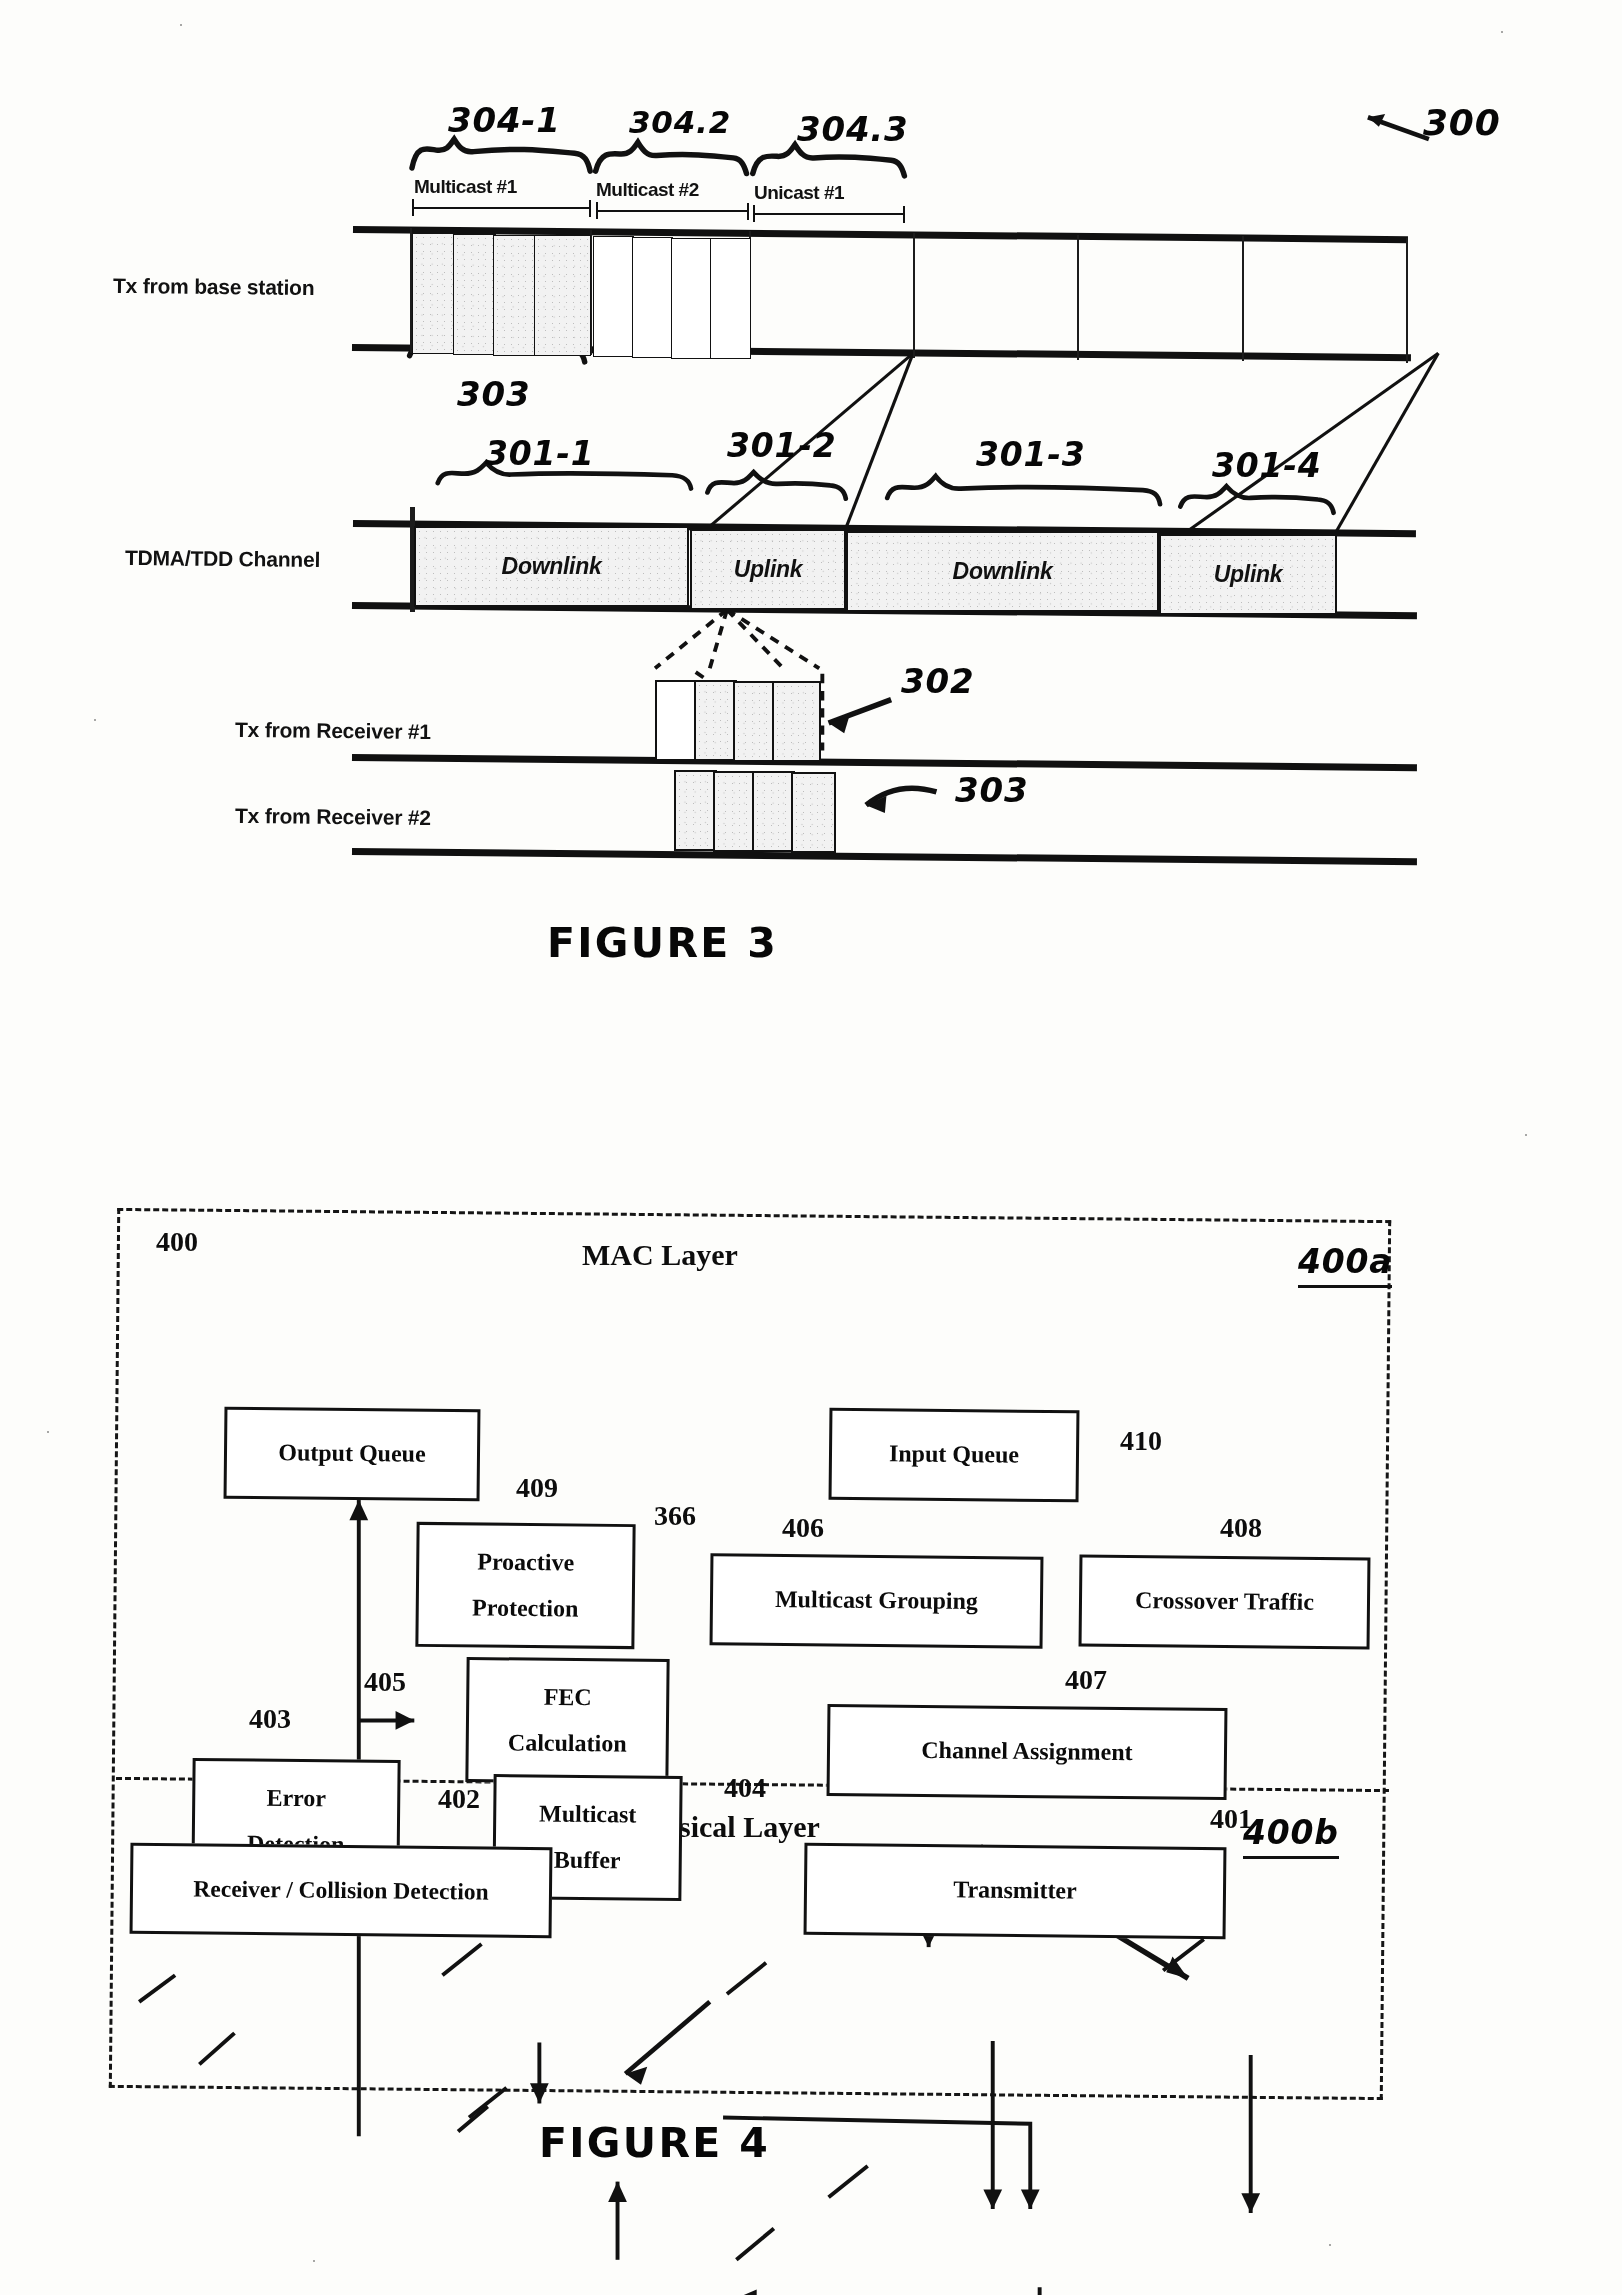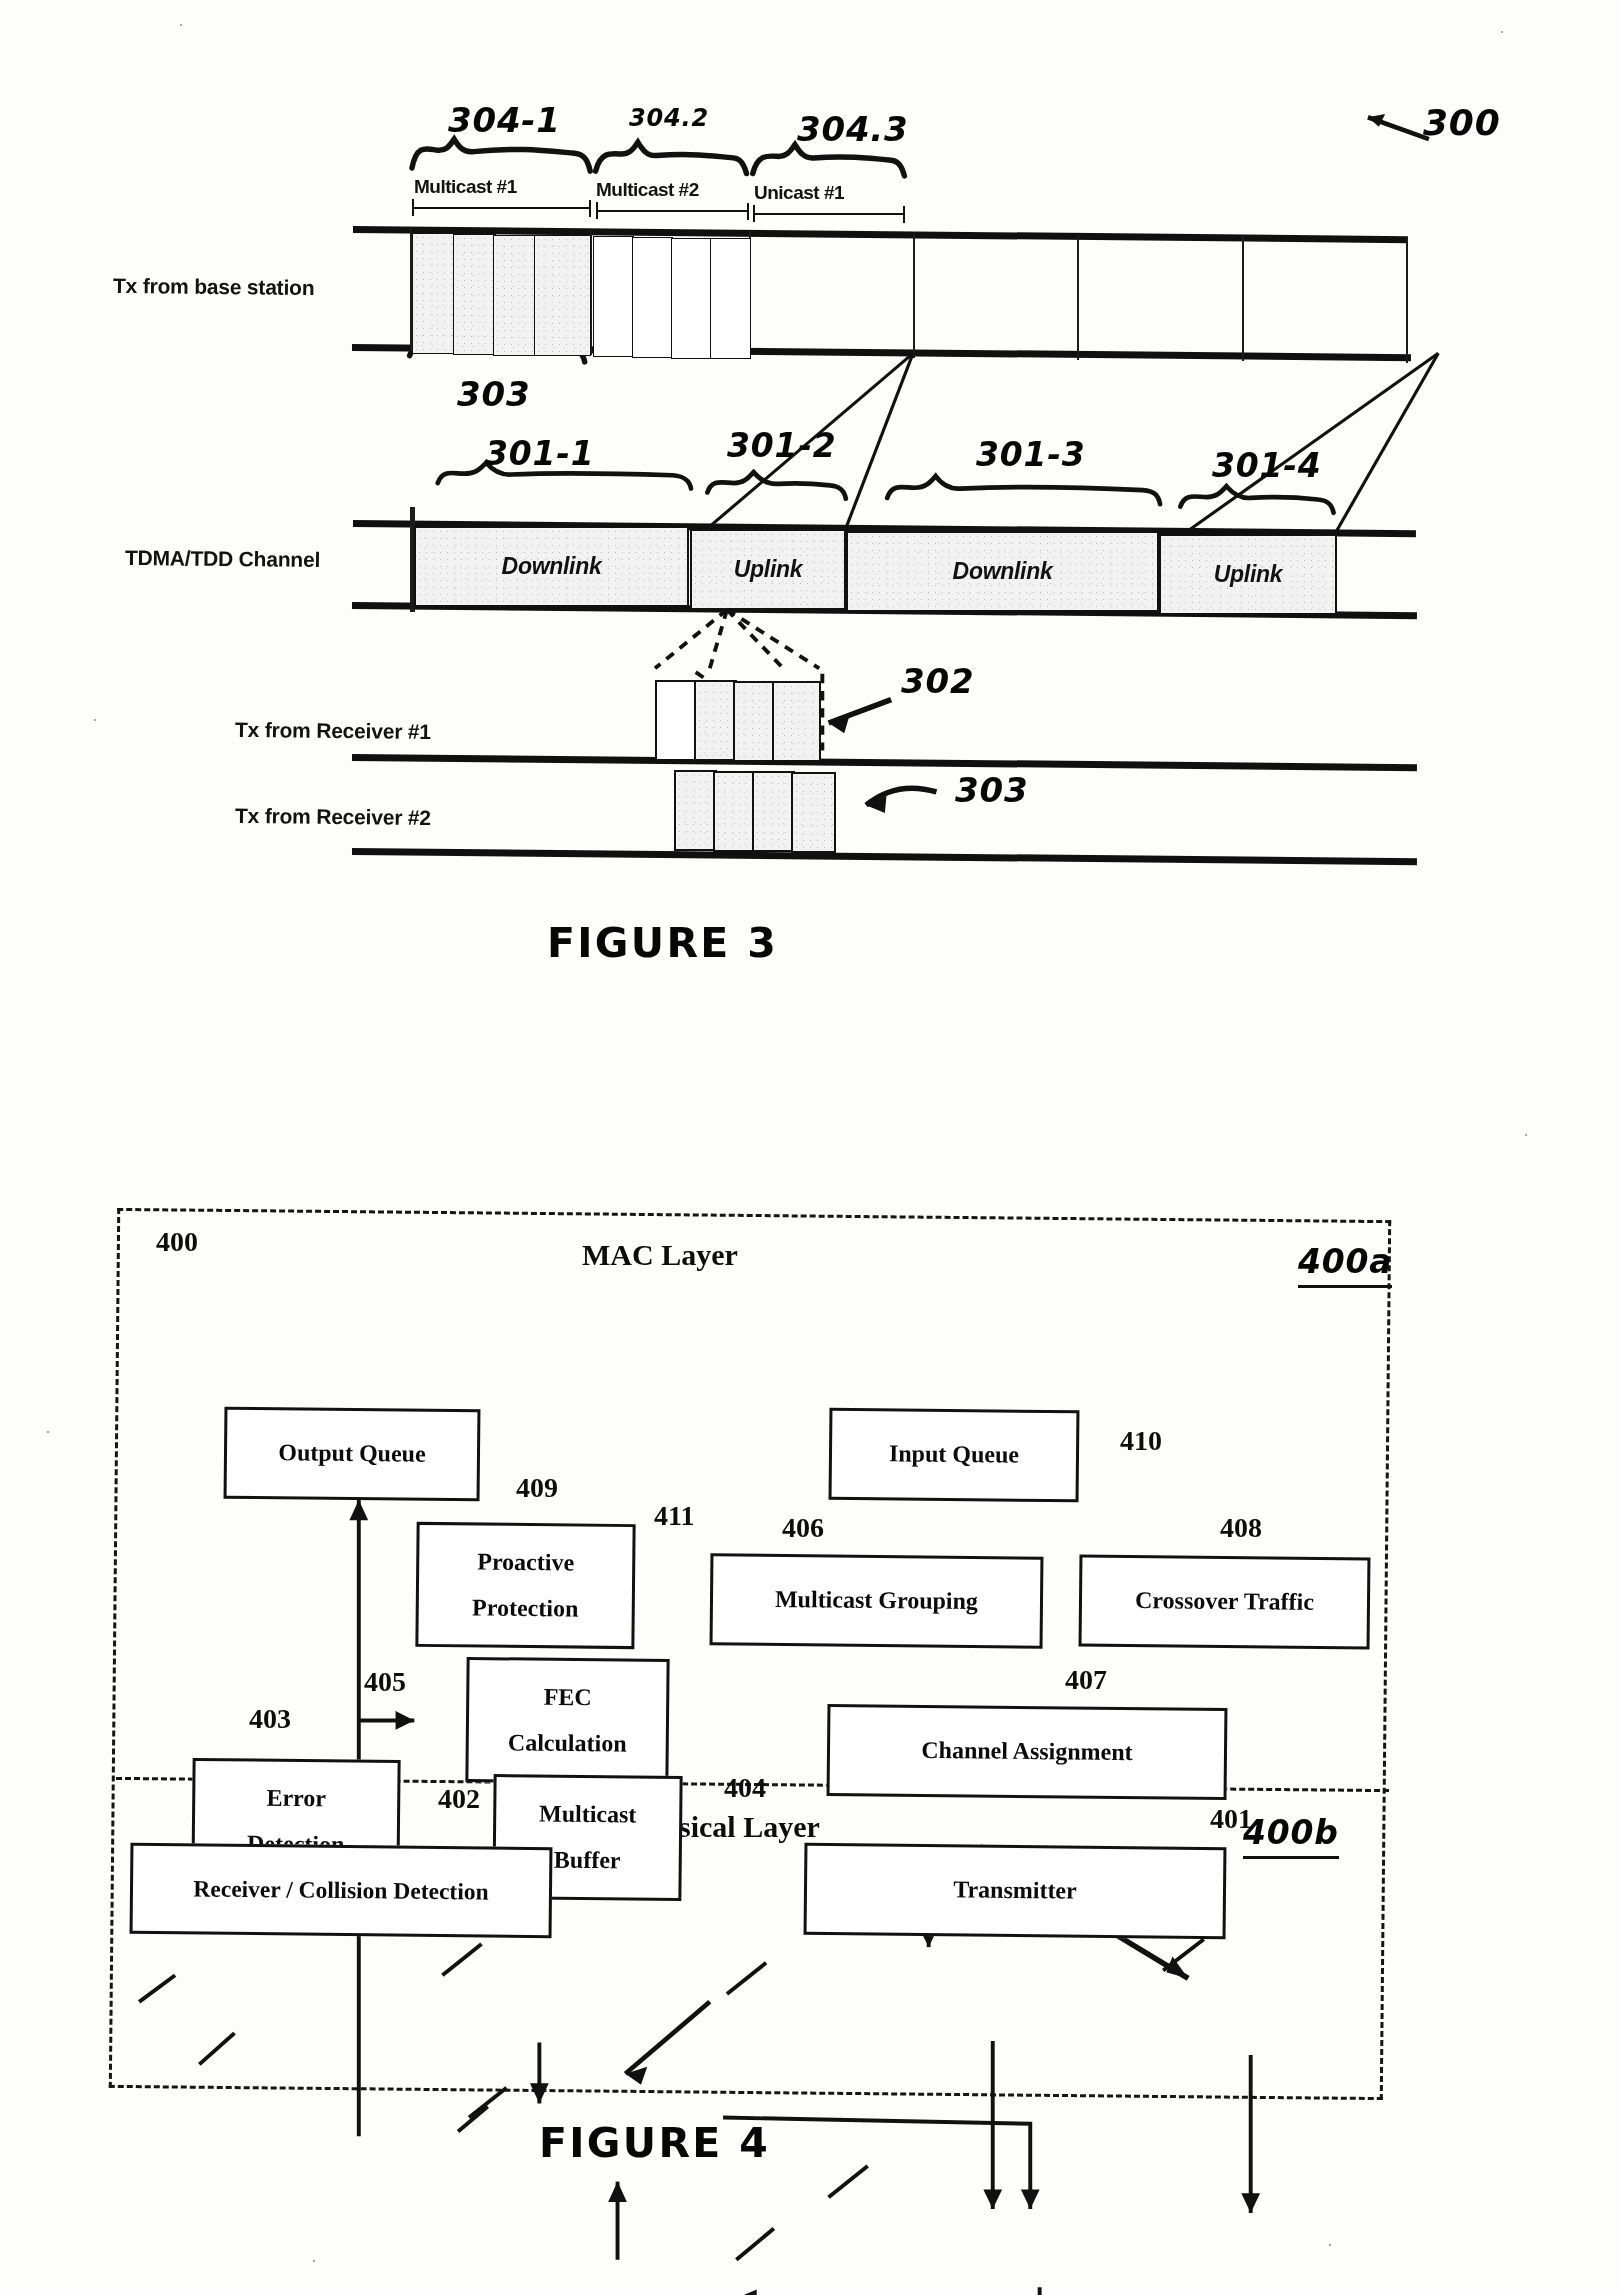--- a/index.html
+++ b/index.html
@@ -197,21 +197,21 @@
       <path d="M850,972 L870,940" fill="none" stroke="#111" stroke-width="5" stroke-dasharray="12 10"></path>
 
       <path d="M1140,895 L1060,925" fill="none" stroke="#111" stroke-width="7"></path>
       <path d="M1060,925 L1086,918 L1080,938 Z" fill="#111"></path>
 
       <path d="M1198,1013 C1160,1002 1130,1012 1108,1030" fill="none" stroke="#111" stroke-width="7"></path>
       <path d="M1108,1030 L1134,1018 L1132,1040 Z" fill="#111"></path>
     </svg>
 
     <div class="abs hand" style="left:448px;top:100px;font-size:34px;">304-1</div>
-    <div class="abs hand" style="left:629px;top:104px;font-size:24px;">304.2</div>
+    <div class="abs hand" style="left:629px;top:104px;font-size:31px;">304.2</div>
     <div class="abs hand" style="left:797px;top:109px;font-size:34px;">304.3</div>
 
     <div class="abs label-sans-sm" style="left:414px;top:176px;">Multicast #1</div>
     <div class="abs label-sans-sm" style="left:596px;top:179px;">Multicast #2</div>
     <div class="abs label-sans-sm" style="left:754px;top:182px;">Unicast #1</div>
 
     <div class="abs">
       <div class="dimline" style="left:412px;top:207px;width:178px;"></div>
       <div class="dimcap" style="left:412px;top:199px;"></div>
       <div class="dimcap" style="left:589px;top:200px;"></div>
@@ -382,21 +382,21 @@
     <div class="fbox" style="left:224px;top:235px;width:256px;height:92px;transform:rotate(0.6deg);">Output Queue</div>
     <div class="abs refnum" style="left:516px;top:299px;">409</div>
 
     <div class="fbox" style="left:829px;top:236px;width:250px;height:92px;transform:rotate(0.6deg);">Input Queue</div>
     <div class="abs refnum" style="left:1120px;top:252px;">410</div>
 
     <div class="fbox two-line" style="left:416px;top:350px;width:219px;height:125px;transform:rotate(0.6deg);flex-direction:column;">
       <span>Proactive</span>
       <span>Protection</span>
     </div>
-    <div class="abs refnum" style="left:654px;top:327px;">411</div>
+    <div class="abs refnum" style="left:654px;top:327px;">366</div>
 
     <div class="fbox" style="left:710px;top:382px;width:333px;height:92px;transform:rotate(0.6deg);">Multicast Grouping</div>
     <div class="abs refnum" style="left:782px;top:339px;">406</div>
 
     <div class="fbox" style="left:1079px;top:383px;width:291px;height:92px;transform:rotate(0.6deg);">Crossover Traffic</div>
     <div class="abs refnum" style="left:1220px;top:339px;">408</div>
 
     <div class="fbox two-line" style="left:466px;top:485px;width:203px;height:125px;transform:rotate(0.6deg);flex-direction:column;">
       <span>FEC</span>
       <span>Calculation</span>

